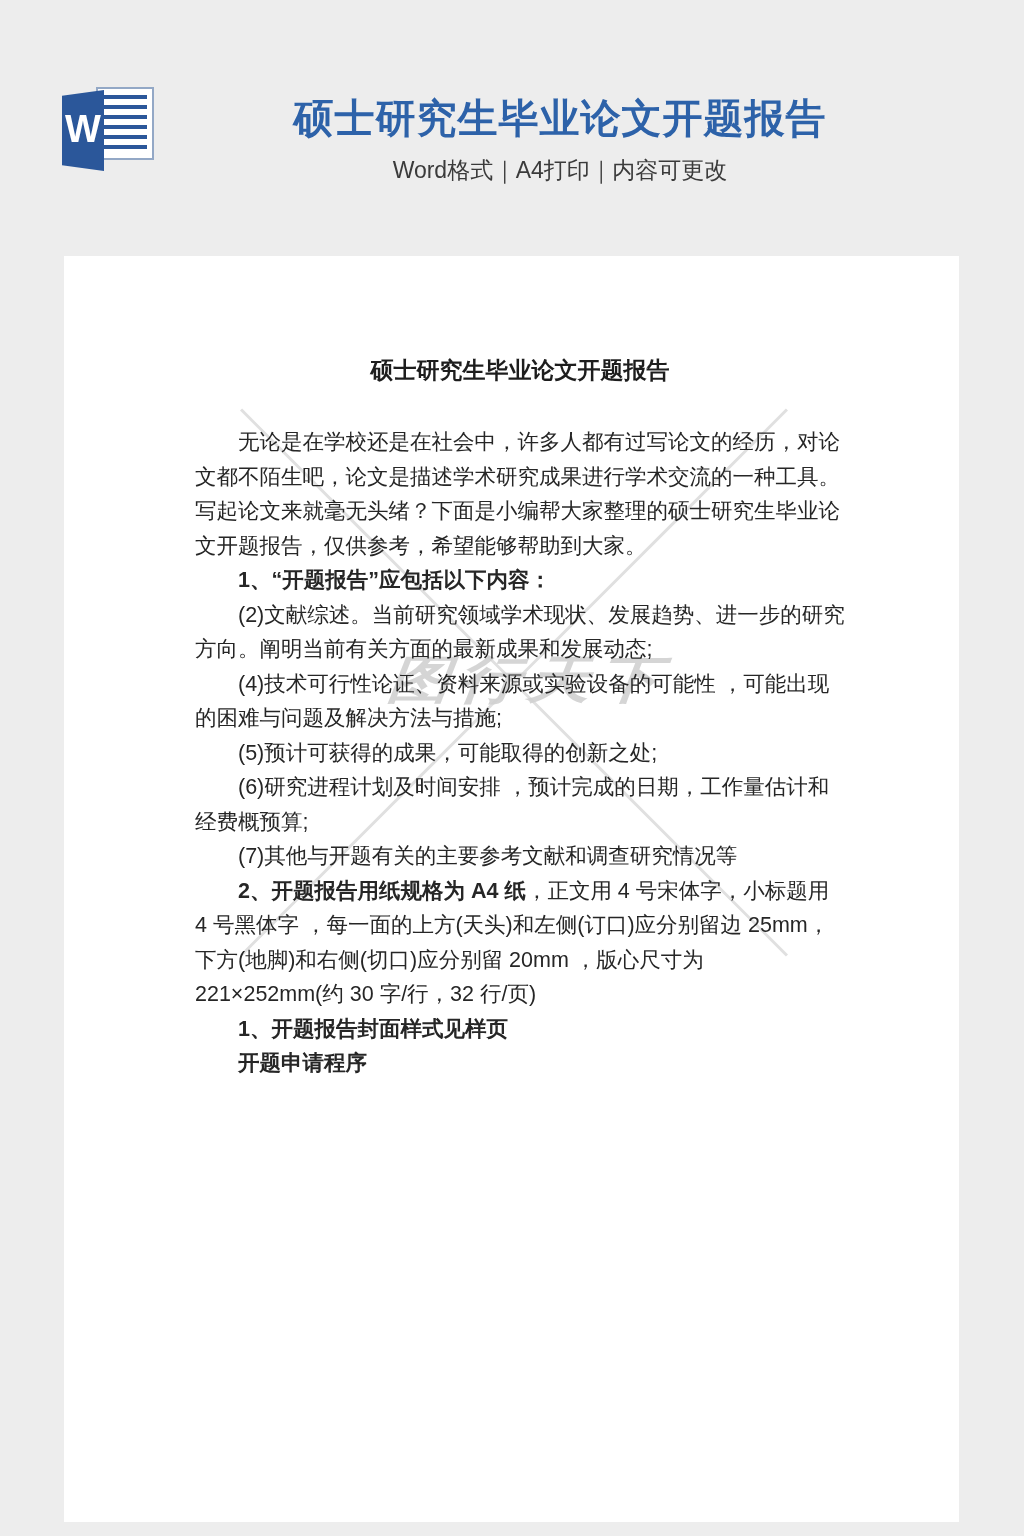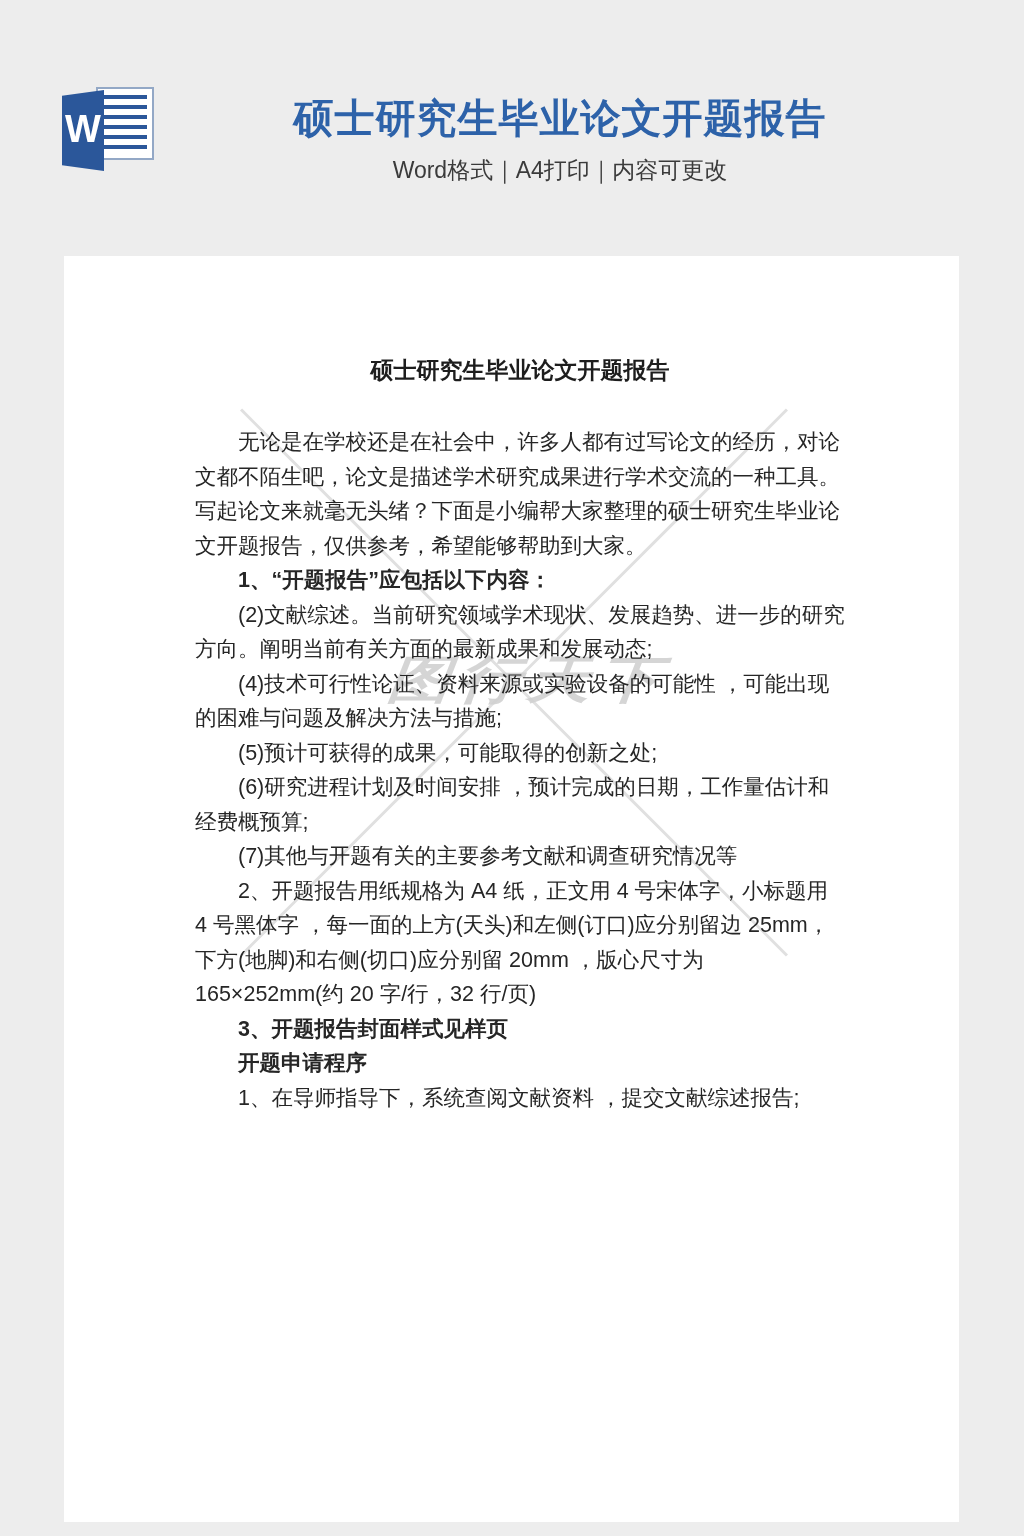--- a/index.html
+++ b/index.html
@@ -24,21 +24,21 @@
   
   .doc-page{position:absolute;left:64px;top:256px;width:895px;height:1266px;background:#ffffff;
             padding:0 114px 0 131px;box-sizing:border-box;color:#262626;
             font-size:21.5px;line-height:34.5px;}
   .doc-title{position:relative;z-index:1;margin:0;padding-top:96px;font-size:23px;line-height:36px;
             font-weight:bold;text-align:center;color:#1d1d1d;}
   .para{position:relative;z-index:1;margin:0;text-indent:2em;}
   .para.first{margin-top:37px;}
   .para.noindent{text-indent:0;}
   .para.bold{font-weight:bold;}
-  .para .run-b{font-weight:normal;}
+  .para .run-b{font-weight:bold;}
 
   
   .wm{position:absolute;z-index:0;}
   .wm-line{width:772px;height:3px;background:#e0e0e0;left:64px;top:425px;}
   .wm-line.a{transform:rotate(45deg);}
   .wm-line.b{transform:rotate(-45deg);}
   .wm-text{left:264px;top:389px;width:400px;text-align:center;color:#d1d1d1;
            font-family:"DejaVu Serif","Liberation Serif",serif;
            font-size:62px;line-height:70px;font-weight:bold;font-style:italic;
            letter-spacing:8px;transform:scaleY(0.82) skewX(-4deg);opacity:0.9;}
@@ -71,19 +71,18 @@
 
     <h2 class="doc-title">硕士研究生毕业论文开题报告</h2>
 
     <p class="para first">无论是在学校还是在社会中，许多人都有过写论文的经历，对论文都不陌生吧，论文是描述学术研究成果进行学术交流的一种工具。写起论文来就毫无头绪？下面是小编帮大家整理的硕士研究生毕业论文开题报告，仅供参考，希望能够帮助到大家。</p>
     <p class="para bold">1、“开题报告”应包括以下内容：</p>
     <p class="para">(2)文献综述。当前研究领域学术现状、发展趋势、进一步的研究方向。阐明当前有关方面的最新成果和发展动态;</p>
     <p class="para">(4)技术可行性论证、资料来源或实验设备的可能性 ，可能出现的困难与问题及解决方法与措施;</p>
     <p class="para">(5)预计可获得的成果，可能取得的创新之处;</p>
     <p class="para">(6)研究进程计划及时间安排 ，预计完成的日期，工作量估计和经费概预算;</p>
     <p class="para">(7)其他与开题有关的主要参考文献和调查研究情况等</p>
-    <p class="para"><span class="run-b">2、开题报告用纸规格为 A4 纸</span><span>，正文用 4 号宋体字，小标题用 4 号黑体字 ，每一面的上方(天头)和左侧(订口)应分别留边 25mm，下方(地脚)和右侧(切口)应分别留 20mm ，版心尺寸为 165×252mm(约 20 字/行，32 行/页)</span></p>
-    <p class="para bold">3、开题报告封面样式见样页</p>
+    <p class="para"><span class="run-b">2、开题报告用纸规格为 A4 纸</span><span>，正文用 4 号宋体字，小标题用 4 号黑体字 ，每一面的上方(天头)和左侧(订口)应分别留边 25mm，下方(地脚)和右侧(切口)应分别留 20mm ，版心尺寸为 221×252mm(约 30 字/行，32 行/页)</span></p>
+    <p class="para bold">1、开题报告封面样式见样页</p>
     <p class="para bold">开题申请程序</p>
-    <p class="para">1、在导师指导下，系统查阅文献资料 ，提交文献综述报告;</p>
 
   </div>
 </div>
 
 </body></html>

